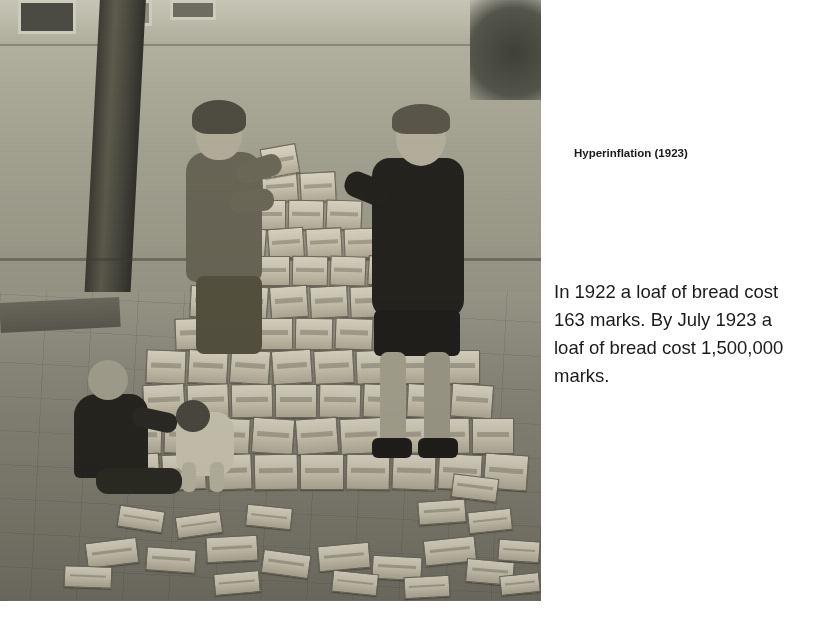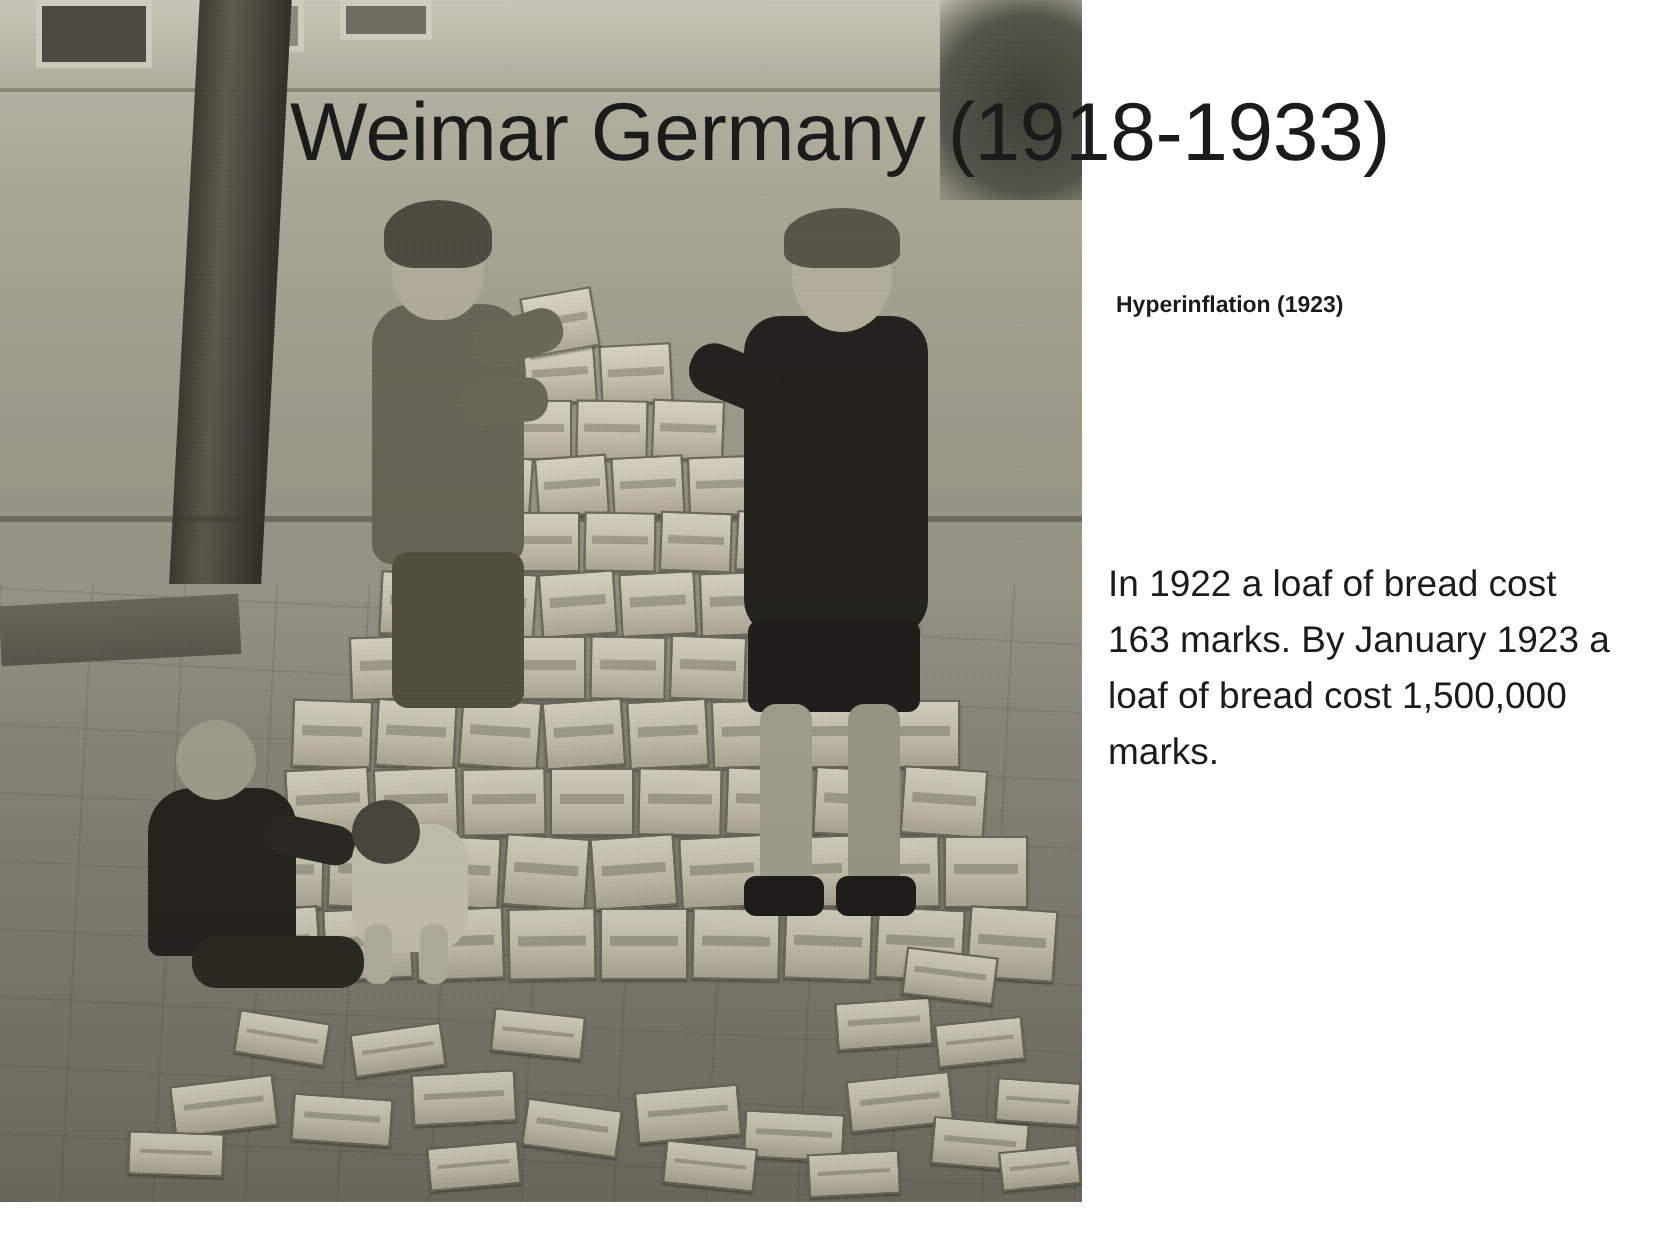--- a/index.html
+++ b/index.html
@@ -178,21 +178,21 @@
     line-height: 1.1;
     color: #1b1b1b;
     font-family: "Liberation Sans", sans-serif;
     z-index: 60;
     letter-spacing: -0.2px;
   }
 
   
   .caption {
     position: absolute;
-    left: 558px;
+    left: 574px;
     top: 146px;
     width: 250px;
     z-index: 60;
     color: #1b1b1b;
   }
   .caption-title {
     font-size: 11.5px;
     font-weight: bold;
     line-height: 1.35;
     margin-bottom: 2px;
@@ -341,21 +341,20 @@
         <div class="note" style="left:404px;top:576px;width:46px;height:22px;transform:rotate(-3deg);"></div>
         <div class="note" style="left:498px;top:540px;width:42px;height:22px;transform:rotate(4deg);"></div>
         <div class="note" style="left:500px;top:574px;width:40px;height:20px;transform:rotate(-6deg);"></div>
         <div class="note" style="left:262px;top:146px;width:36px;height:30px;transform:rotate(-10deg);"></div>
       </div>
 
     <div class="photo-tone"></div>
     <div class="grain"></div>
   </div>
 
-  <div class="title">Weimar Germany (1918-1933)</div>
 
   <div class="caption">
     <div class="caption-title">Hyperinflation (1923)</div>
   </div>
 
-  <div class="body-text">In 1922 a loaf of bread cost 163 marks.  By January 1923 a loaf of bread cost 1,500,000 marks.</div>
+  <div class="body-text">In 1922 a loaf of bread cost 163 marks.  By July 1923 a loaf of bread cost 1,500,000 marks.</div>
 
 </div>
 
 </body></html>

